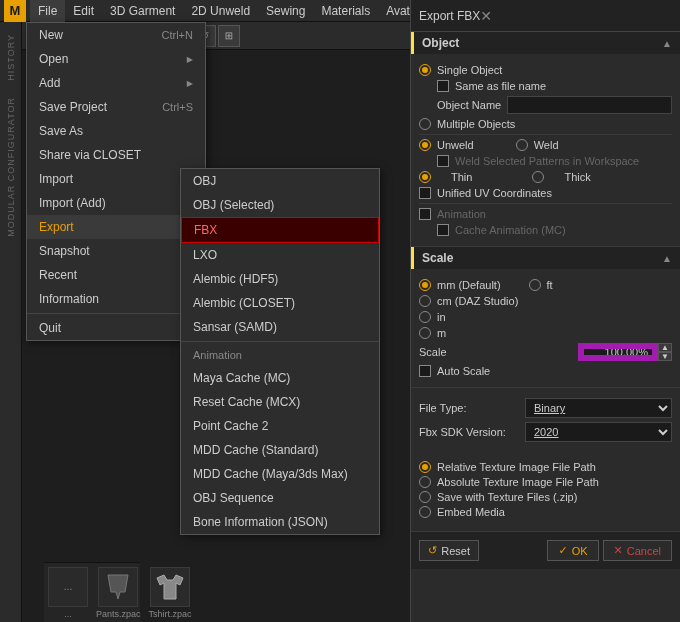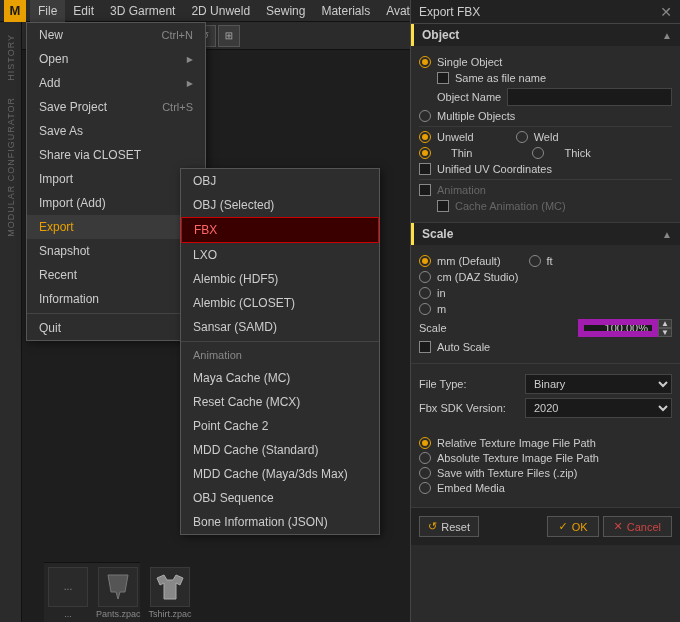--- a/index.html
+++ b/index.html
@@ -234,23 +234,22 @@
       width: 270px;
       height: 622px;
       background: #2b2b2b;
       border-left: 1px solid #444;
       overflow-y: auto;
       z-index: 150;
     }
     .fbx-title-bar {
       display: flex;
       align-items: center;
-      justify-content: space-between;
       background: #222;
-      height: 24px;
+      height: 32px;
       padding: 0 8px;
       border-bottom: 1px solid #444;
     }
     .fbx-title {
       color: #ccc;
       font-size: 12px;
     }
     .fbx-close-btn {
       color: #888;
       cursor: pointer;
@@ -366,20 +365,21 @@
       color: #ccc;
     }
     .fbx-select {
       background: #1a1a1a;
       border: 1px solid #444;
       color: #ccc;
       height: 20px;
       padding: 0 4px;
       font-size: 11px;
       flex: 1;
+      text-decoration: underline;
     }
     .fbx-bottom-row {
       display: flex;
       align-items: center;
       justify-content: space-between;
       padding: 8px 8px;
       background: #222;
       border-top: 1px solid #3a3a3a;
       margin-top: 4px;
     }
@@ -646,20 +646,24 @@
       <div class="divider-line"></div>
 
       <div class="fbx-row">
         <div class="radio-btn selected"></div>
         <span class="fbx-label">Unweld</span>
         <div style="width:30px;"></div>
         <div class="radio-btn"></div>
         <span class="fbx-label">Weld</span>
       </div>
 
+      <div class="fbx-row fbx-row-spacer">
+        <div class="checkbox-btn"></div>
+        <span class="fbx-label dimmed">Weld Selected Patterns in Workspace</span>
+      </div>
 
       <div class="thin-thick-row">
         <div class="radio-btn selected"></div>
         <span class="fbx-label">Thin</span>
         <div style="width:20px;"></div>
         <div class="radio-btn"></div>
         <span class="fbx-label">Thick</span>
       </div>
 
       <div class="fbx-row">

